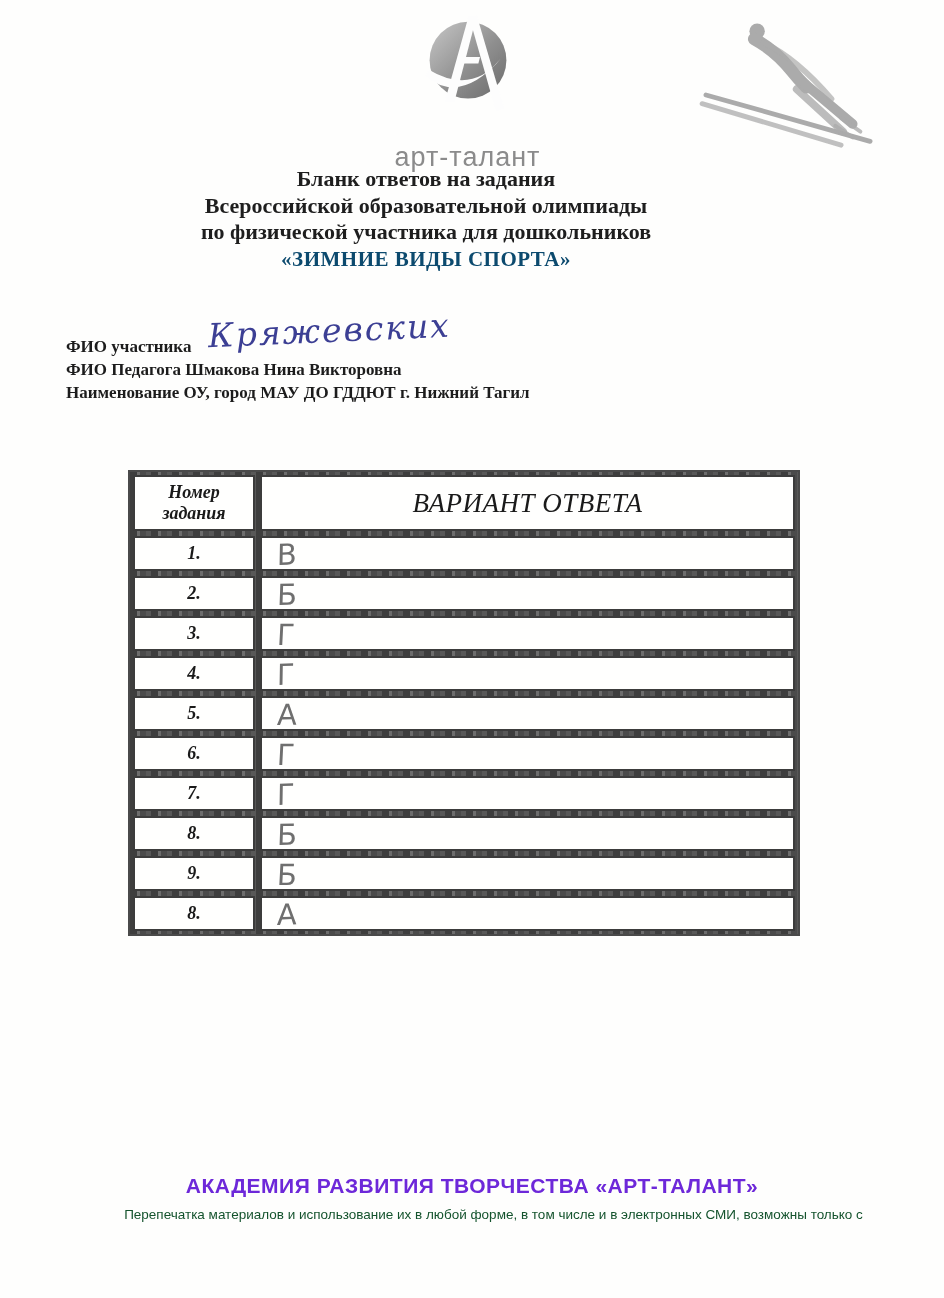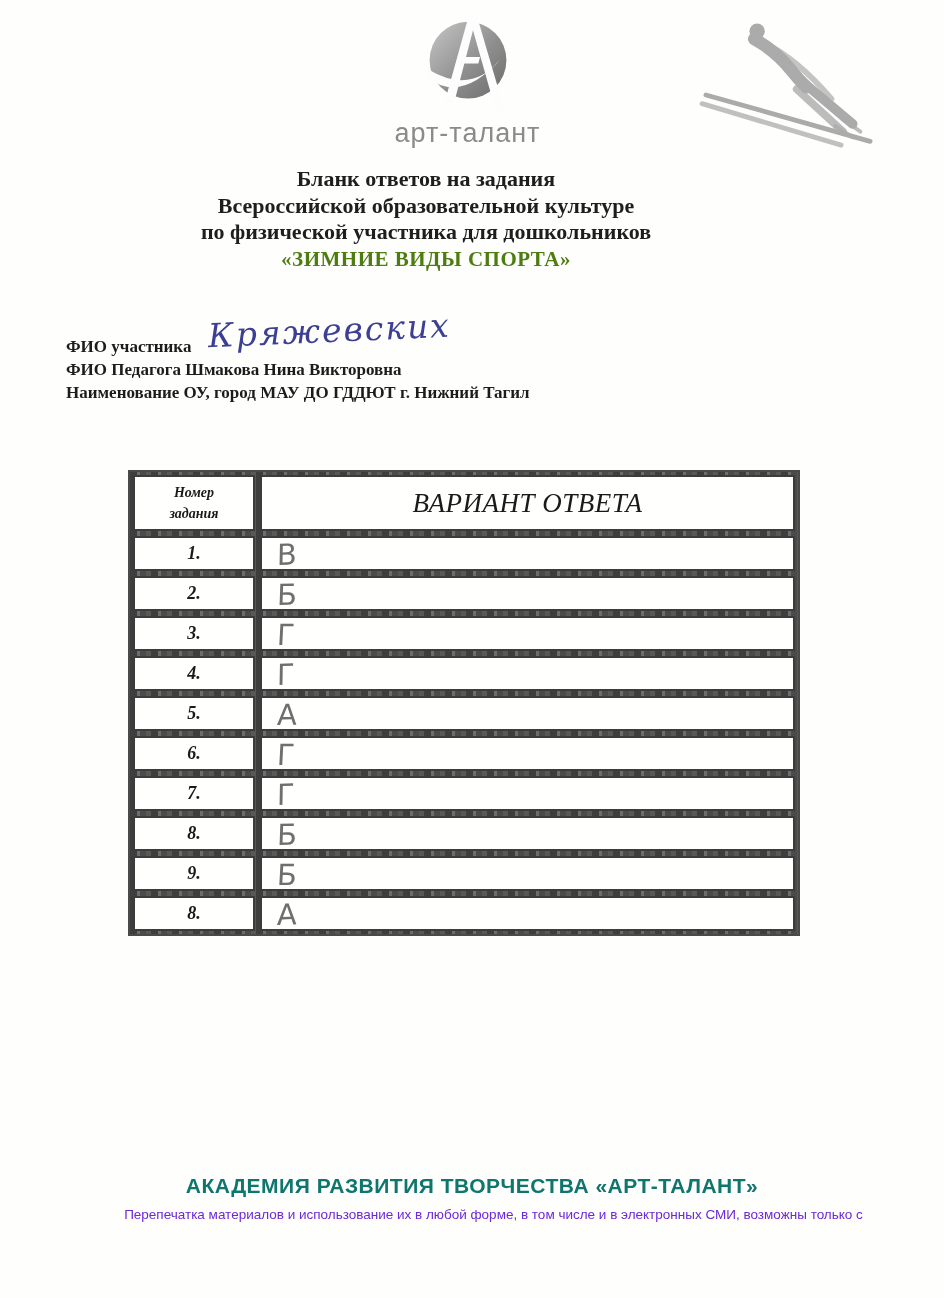--- a/index.html
+++ b/index.html
@@ -9,21 +9,21 @@
     font-family:"Liberation Serif", serif;
     position:relative; overflow:hidden;
     color:#1a1a1a;
   }
   .page { position:absolute; inset:0; background:#fefefd; }
 
   
   .logo-block { position:absolute; top:12px; left:385px; width:165px; text-align:center; }
   .logo-mark { display:block; margin:0 auto; }
   .logo-text {
-    margin-top:0; font-family:"Liberation Sans", sans-serif;
+    margin-top:24px; font-family:"Liberation Sans", sans-serif;
     font-size:27px; color:#8b8b8b; letter-spacing:1px;
   }
   .jumper-block { position:absolute; top:10px; left:695px; width:215px; height:140px; }
 
   
   .title-block { position:absolute; top:166px; left:0; width:852px; text-align:center; }
   .title-line { font-weight:bold; font-size:22px; line-height:26.5px; color:#1e1e1e; }
   .title-accent { font-weight:bold; font-size:21px; line-height:26px; letter-spacing:0.5px; }
 
   
@@ -44,35 +44,35 @@
     display:flex; flex-direction:column; gap:5px;
   }
   .t-row { display:flex; gap:5px; }
   .cell { background:#fffffe; border:2px solid #3c3c3c; }
   .num-cell {
     flex:none; width:122px; display:flex; align-items:center; justify-content:center;
     font-style:italic; font-weight:bold; font-size:18px;
   }
   .ans-cell { flex:1; display:flex; align-items:center; }
   .t-header .cell { height:56px; }
-  .t-header .num-cell { font-size:14px; line-height:21px; text-align:center; padding:0 14px; }
+  .t-header .num-cell { font-size:18px; line-height:21px; text-align:center; padding:0 14px; }
   .t-header .ans-cell { justify-content:center; font-style:italic; font-weight:normal; font-size:27px; letter-spacing:0.5px; }
   .t-body-row .cell { height:35px; }
   .hand-answer {
     font-family:"DejaVu Sans", sans-serif;
     font-size:29px; color:#6f6f6f; padding-left:15px;
     transform:rotate(-2deg) skewX(-3deg);
     position:relative; top:2px; line-height:1;
   }
 
   
   .footer-block { position:absolute; top:1174px; left:0; width:944px; text-align:center;
                   font-family:"Liberation Sans", sans-serif; }
-  .footer-heading { font-weight:bold; font-size:21px; color:#0f766e; letter-spacing:0.5px; }
-  .footer-note { margin-top:7px; font-size:13.5px; line-height:20px; color:#6d28d9;padding-left:43px; }
+  .footer-heading { font-weight:bold; font-size:21px; color:#6d28d9; letter-spacing:0.5px; }
+  .footer-note { margin-top:7px; font-size:13.5px; line-height:20px; color:#14532d;padding-left:43px; }
 </style>
 </head>
 <body>
 
 <div class="page">
 
   <div class="logo-block">
     <svg class="logo-mark" width="104" height="106" viewBox="0 0 130 132">
       <defs>
         <linearGradient id="lg" x1="0" y1="0" x2="1" y2="1">
@@ -100,23 +100,23 @@
         <path d="M112 76 L162 118" stroke-width="10"></path>
         <path d="M104 82 L152 126" stroke-width="8" opacity="0.8"></path>
         <path d="M70 34 Q104 50 140 92" stroke-width="6" opacity="0.7"></path>
         <path d="M150 112 L170 126 M144 120 L162 132" stroke-width="4" opacity="0.8"></path>
       </g>
     </svg>
   </div>
 
   <div class="title-block">
     <div class="title-line">Бланк ответов на задания</div>
-    <div class="title-line">Всероссийской образовательной культуре</div>
+    <div class="title-line">Всероссийской образовательной олимпиады</div>
     <div class="title-line">по физической участника для дошкольников</div>
-    <div class="title-accent" id="title-accent" style="color: #4d7c0f;">«ЗИМНИЕ ВИДЫ СПОРТА»</div>
+    <div class="title-accent" id="title-accent" style="color: #0c4a6e;">«ЗИМНИЕ ВИДЫ СПОРТА»</div>
   </div>
 
   <div class="info-block">
     <div class="info-line">ФИО участника</div>
     <div class="handwritten-name" style="color: rgb(60, 63, 148);">Кряжевских</div>
     <div class="info-line">ФИО Педагога Шмакова Нина Викторовна</div>
     <div class="info-line">Наименование ОУ, город МАУ ДО ГДДЮТ г. Нижний Тагил</div>
   </div>
 
   <div class="answer-table">

